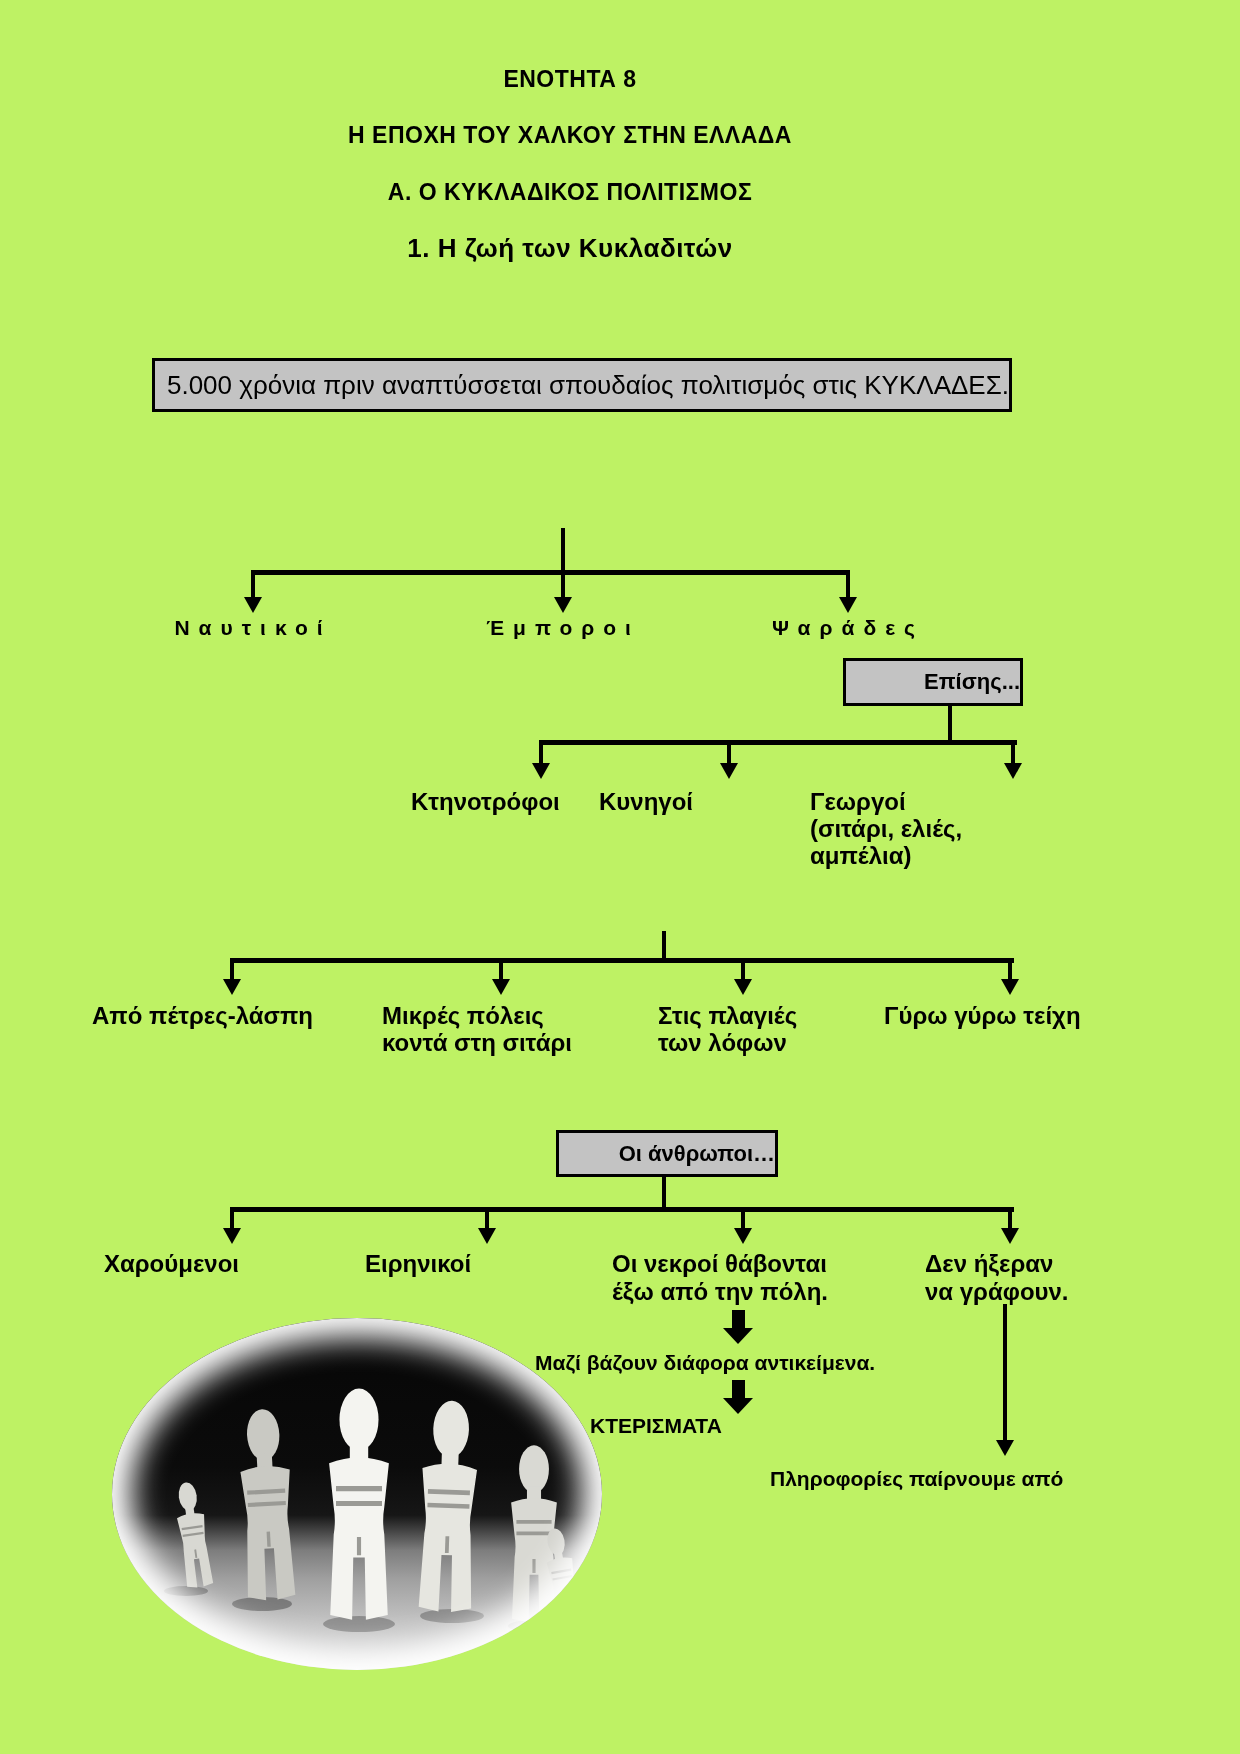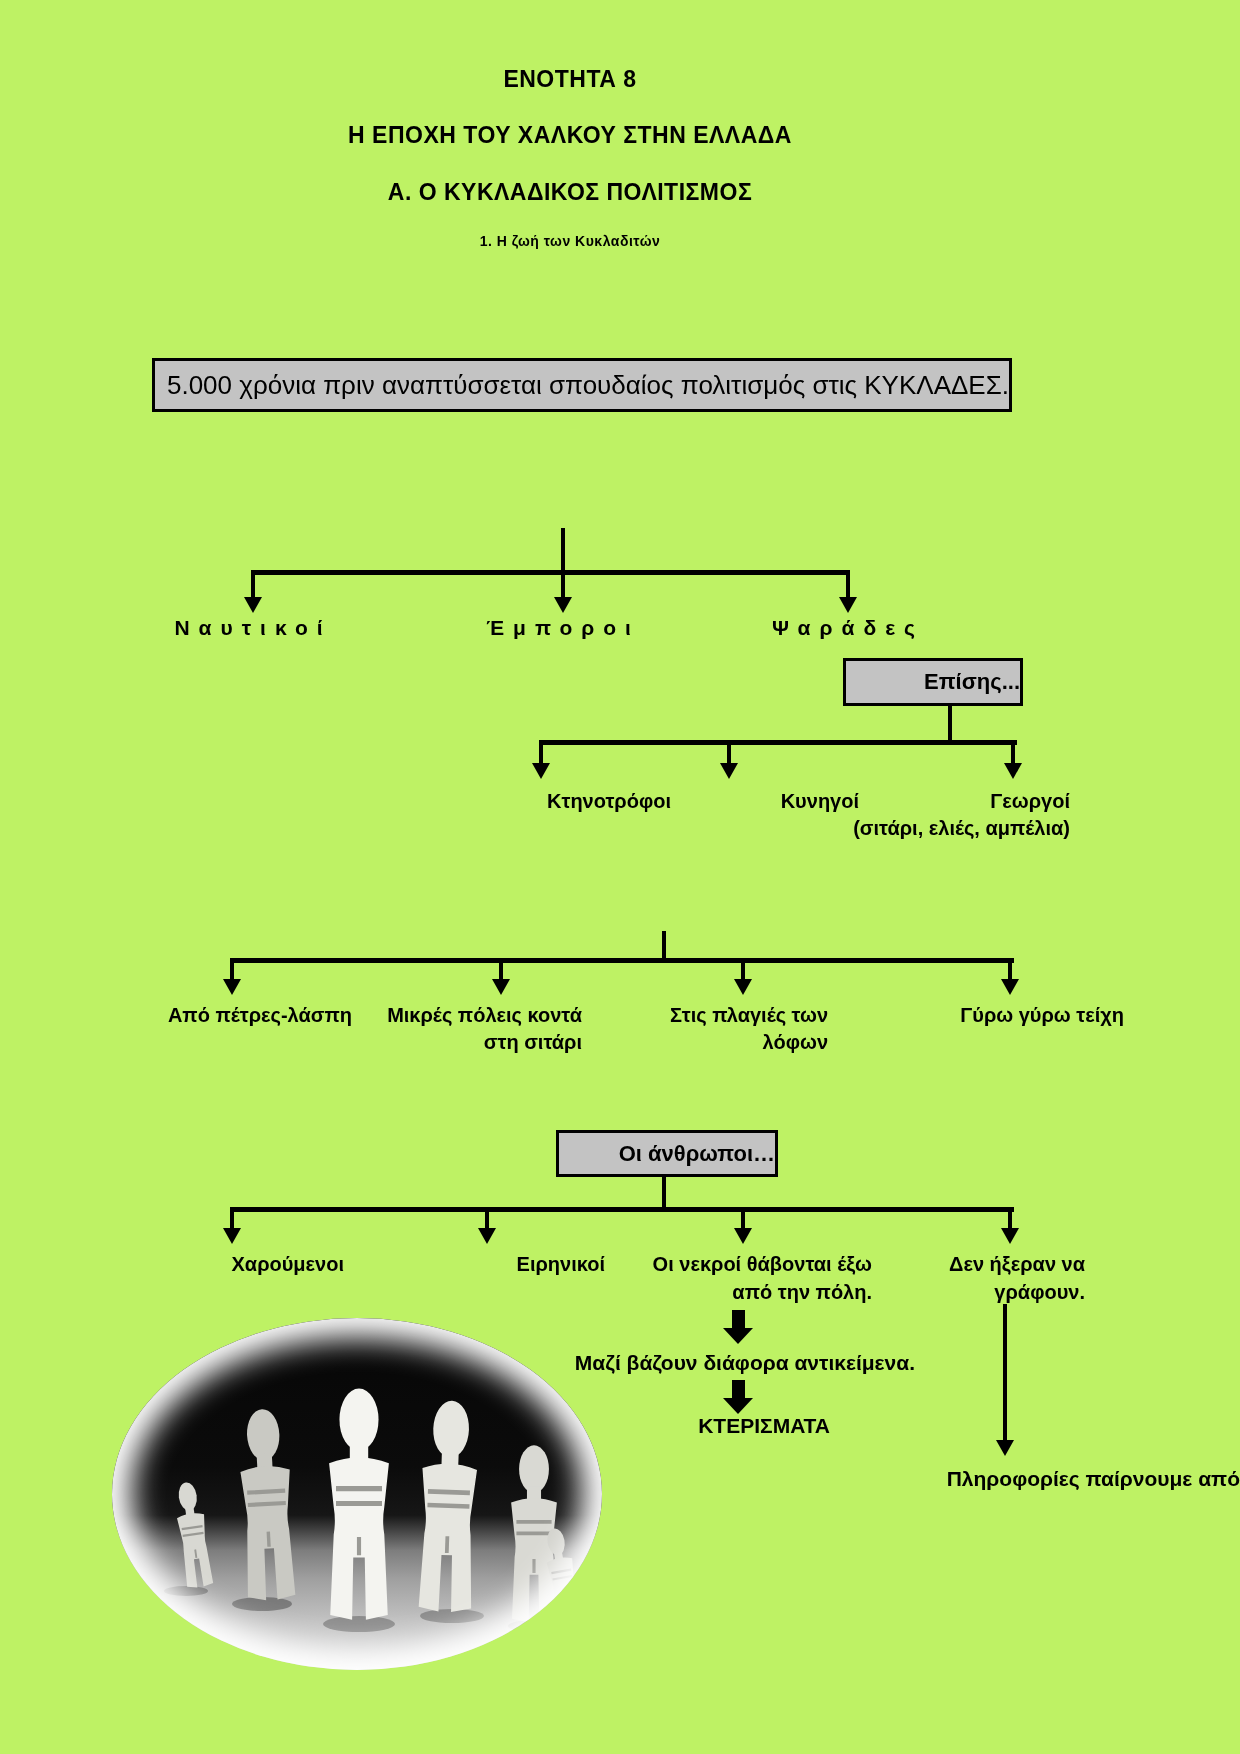--- a/index.html
+++ b/index.html
@@ -12,44 +12,44 @@
   .abs{position:absolute;}
   .hd{left:0;top:0;width:1140px;text-align:center;font-weight:700;font-size:23px;letter-spacing:.5px;}
   .gbox{
     background:#c3c3c3;border:3px solid #000;text-align:right;
     box-sizing:content-box;
   }
   .box-lg{font-size:26px;font-weight:400;}
   .box-sm{font-size:22px;font-weight:700;}
   .hline,.vline{background:#000;}
   .ah{width:0;height:0;border-left:9px solid transparent;border-right:9px solid transparent;border-top:16px solid #000;}
-  .lbl{font-weight:700;font-size:20px;line-height:27px;text-align:right;}
+  .lbl{font-weight:700;font-size:24px;line-height:27px;text-align:left;}
   .spread{font-weight:700;font-size:21px;letter-spacing:9px;text-align:center;}
-  .note{font-weight:700;font-size:21px;text-align:right;line-height:26px;}
+  .note{font-weight:700;font-size:21px;text-align:left;line-height:26px;}
   .fatwrap{width:30px;}
   .fatshaft{width:13px;height:18px;background:#000;margin:0 auto;}
   .fathead{width:0;height:0;border-left:15px solid transparent;border-right:15px solid transparent;border-top:16px solid #000;margin:0 auto;}
   .photo{
     width:490px;height:352px;border-radius:50%;overflow:hidden;
     background:linear-gradient(180deg,#060606 0%,#0b0b0b 42%,#161616 56%,#7d7d7d 66%,#9f9f9f 74%,#c2c2c2 86%,#dedede 100%);
   }
   .photo-feather{
     position:absolute;left:-2px;top:-2px;width:494px;height:356px;border-radius:50%;
     box-shadow:inset 0 0 30px 22px #fff;pointer-events:none;
   }
 </style>
 </head>
 <body>
 
 <div class="page">
 
   <div class="abs hd" style="top:66px">ΕΝΟΤΗΤΑ 8</div>
   <div class="abs hd" style="top:122px">Η ΕΠΟΧΗ ΤΟΥ ΧΑΛΚΟΥ ΣΤΗΝ ΕΛΛΑΔΑ</div>
   <div class="abs hd" style="top:179px">Α. Ο ΚΥΚΛΑΔΙΚΟΣ ΠΟΛΙΤΙΣΜΟΣ</div>
-  <div class="abs hd" style="top:233px;font-size:14px">1. Η ζωή των Κυκλαδιτών</div>
+  <div class="abs hd" style="top:233px;font-size:26px">1. Η ζωή των Κυκλαδιτών</div>
 
   <div class="abs gbox box-lg" style="left:152px;top:358px;width:854px;height:48px;line-height:48px">5.000 χρόνια πριν αναπτύσσεται σπουδαίος πολιτισμός στις ΚΥΚΛΑΔΕΣ.</div>
 
 
   <div class="abs vline" style="left:561px;top:528px;width:4px;height:46px"></div>
   <div class="abs hline" style="left:251px;top:570px;width:599px;height:5px"></div>
   <div class="abs vline" style="left:251px;top:575px;width:4px;height:22px"></div>
   <div class="abs ah" style="left:244px;top:597px"></div>
   <div class="abs vline" style="left:561px;top:575px;width:4px;height:22px"></div>
   <div class="abs ah" style="left:554px;top:597px"></div>

